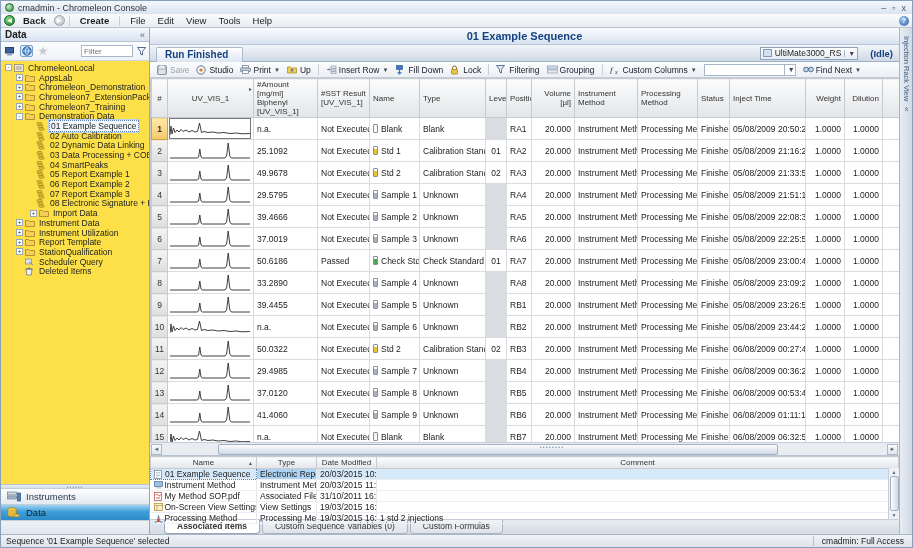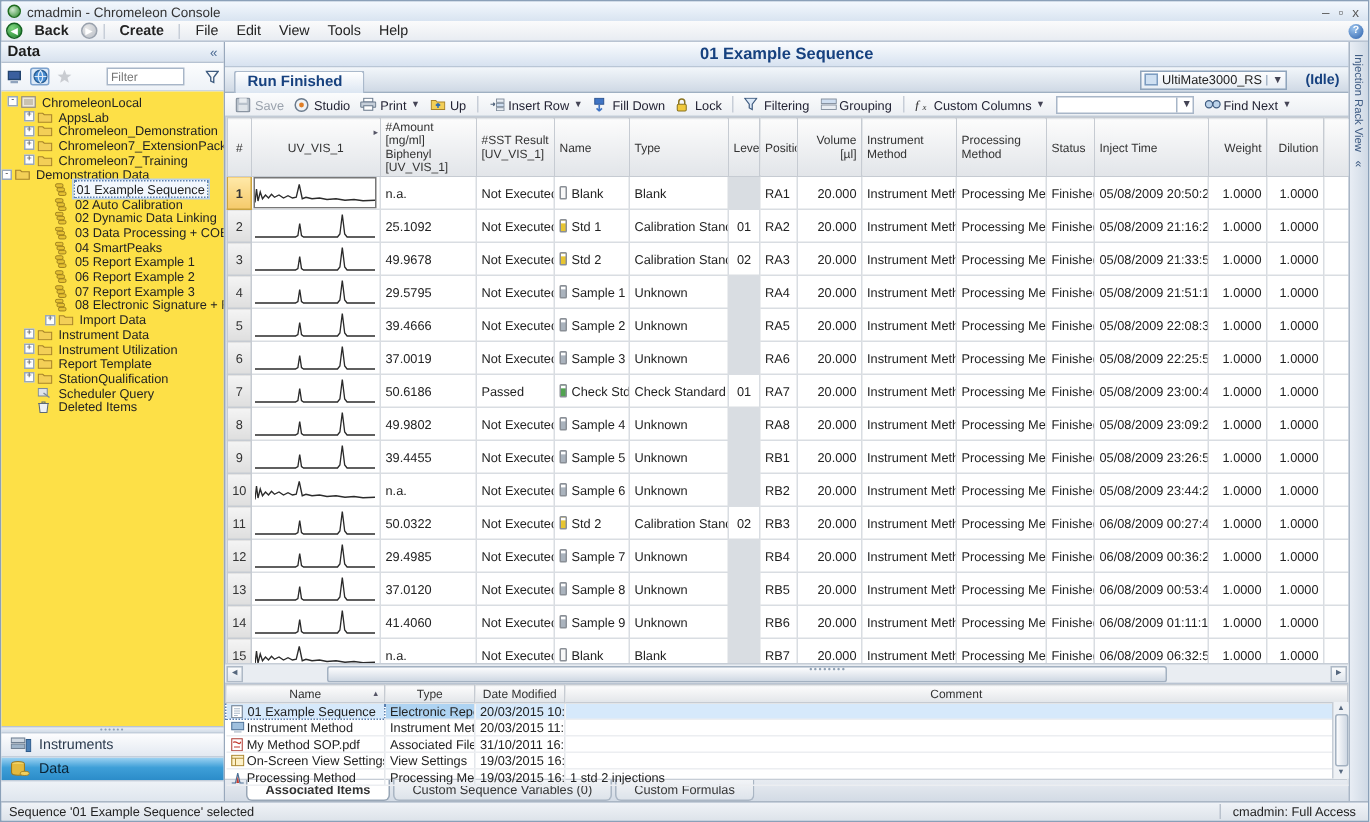--- a/index.html
+++ b/index.html
@@ -29,21 +29,21 @@
   .content { flex:1; display:flex; min-height:0; }
 
   
   .leftpanel { width:149px; flex:0 0 auto; display:flex; flex-direction:column; border-right:1px solid #98a8bc; background:#fff; }
   .panel-header { height:14px; background:linear-gradient(#f4f8fc,#d8e2ef); border-bottom:1px solid #b6c2d2; display:flex; align-items:center; padding:0 4px; flex:0 0 auto; }
   .panel-header .ph-title { font-weight:bold; font-size:10px; color:#1c1c1c; flex:1; }
   .panel-header .collapse { color:#4b6a93; font-size:9px; }
   .panel-tools { height:19px; background:linear-gradient(#fcfdfe,#eef2f7); border-bottom:1px solid #ccd6e2; display:flex; align-items:center; padding:0 3px; gap:3px; flex:0 0 auto; }
   .ptool { width:13px; height:12px; display:inline-flex; align-items:center; justify-content:center; }
   .ptool.sel { border:1px solid #7da2ce; background:#dce9f7; border-radius:2px; }
-  .filter-wrap { margin-left:auto; display:flex; align-items:center; gap:14px; }
+  .filter-wrap { margin-left:auto; display:flex; align-items:center; gap:4px; }
   .filter-input { width:52px; height:12px; border:1px solid #a8b6c8; font-size:8px; padding:0 2px; color:#777; font-family:"Liberation Sans",sans-serif; }
   .tree { flex:1; overflow:hidden; padding-top:2px; background:#fde047; }
   .tree-item { display:flex; align-items:center; height:9.7px; white-space:nowrap; font-size:8.5px; color:#222; }
   .tree-item .expander { width:7px; height:7px; border:1px solid #99a8ba; background:#fff; font-size:6px; line-height:5px; text-align:center; color:#333; margin-right:2px; flex:0 0 auto; }
   .tree-item .no-exp { width:9px; flex:0 0 auto; }
   .tree-item .ticon { width:10px; height:8px; margin-right:3px; flex:0 0 auto; }
   .tree-item.selected .tlabel { border:1px dotted #5b7fae; background:#f2f7fd; outline:1px solid #b9d1ec; }
   .tlabel { padding:0 1px; }
 
   .nav-splitter { height:4px; background:linear-gradient(#e9eef4,#d4dde8); border-top:1px solid #b9c4d2; display:flex; align-items:center; justify-content:center; color:#8ea0b4; font-size:5px; letter-spacing:1px; flex:0 0 auto; }
@@ -237,21 +237,21 @@
           </div>
           <div class="tree-item" style="padding-left:15px">
     <span class="expander">+</span>
             <span class="ticon">
               <svg width="10" height="8" viewBox="0 0 10 8">
                 <path d="M0.5,1.5 h3 l1,1 h5 v5 h-9 z" fill="#f3cf57" stroke="#a8832a" stroke-width="0.8"></path>
               </svg>
             </span>
     <span class="tlabel">Chromeleon7_Training</span>
           </div>
-          <div class="tree-item" style="">
+          <div class="tree-item" style="padding-left:15px">
     <span class="expander">-</span>
             <span class="ticon">
               <svg width="10" height="8" viewBox="0 0 10 8">
                 <path d="M0.5,1.5 h3 l1,1 h5 v5 h-9 z" fill="#f3cf57" stroke="#a8832a" stroke-width="0.8"></path>
               </svg>
             </span>
     <span class="tlabel">Demonstration Data</span>
           </div>
           <div class="tree-item selected" style="padding-left:26px">
     <span class="no-exp"></span>
@@ -771,21 +771,21 @@
     <td class="right">1.0000</td>
     <td></td>
   </tr>
   <tr>
     <td class="rownum">8</td>
     <td class="trace">
                   <svg width="80" height="19" viewBox="0 0 80 19">
                     <path d="M0,17 L27,17 L28.6,16 L29.8,8 L31,16 L32.4,17 L55,17 L56.6,15 L58.2,2 L59.8,15 L61.4,17 L80,17" fill="none" stroke="#2b2b2b" stroke-width="0.9"></path>
                   </svg>
                 </td>
-    <td>49.9802</td>
+    <td>33.2890</td>
     <td>Not Executed</td>
     <td><span class="vial sample"></span>Sample 4</td>
     <td>Unknown</td>
     <td class="level-empty"></td>
     <td>RA8</td>
     <td class="right">20.000</td>
     <td>Instrument Method</td>
     <td>Processing Method</td>
     <td>Finished</td>
     <td>05/08/2009 23:09:27</td>

